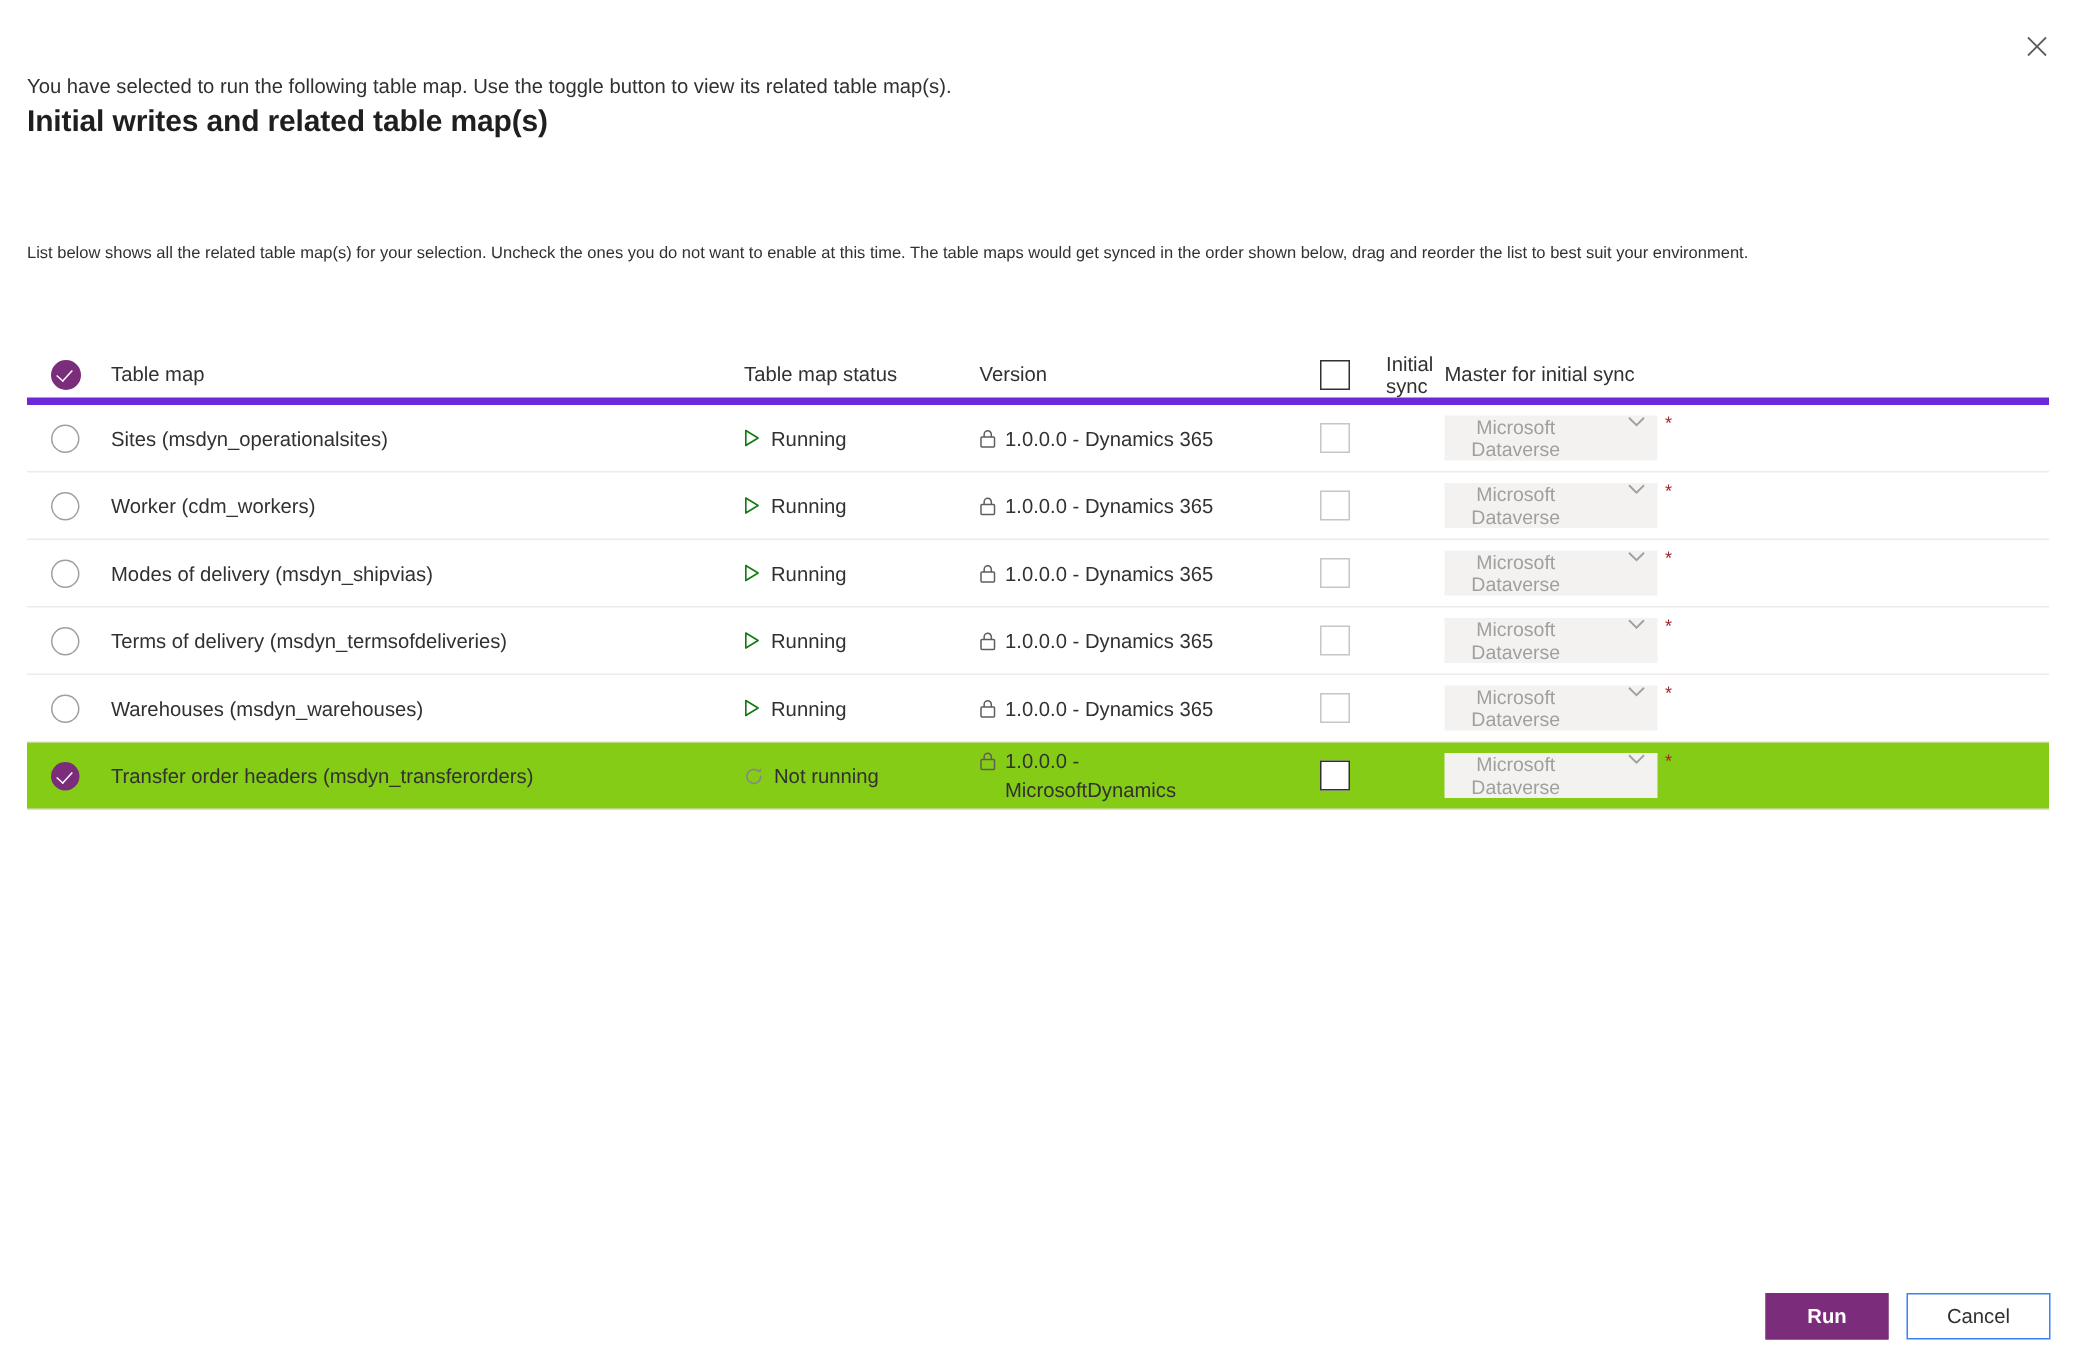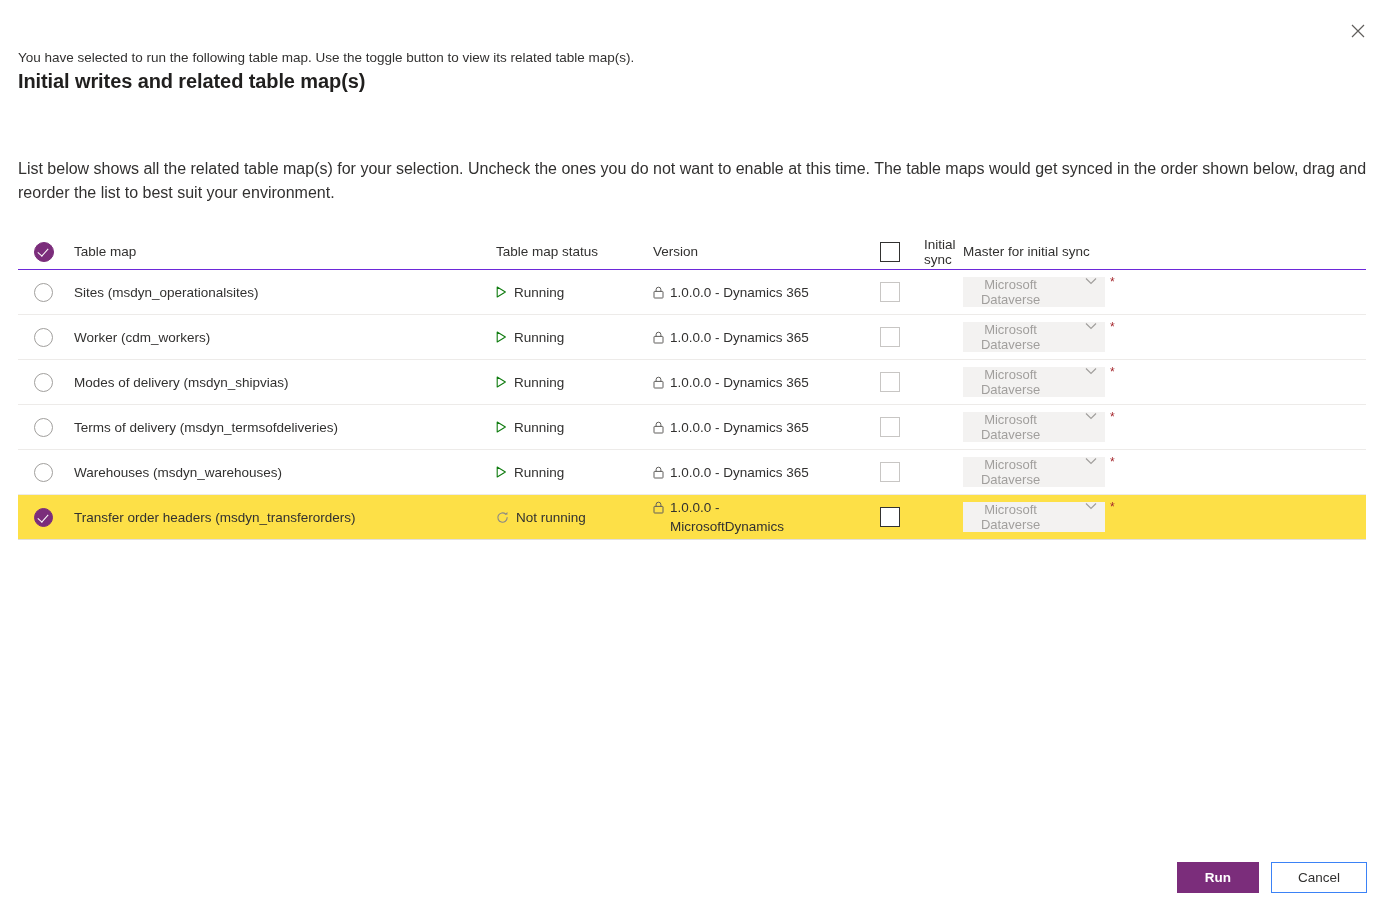--- a/index.html
+++ b/index.html
@@ -74,47 +74,47 @@
     margin-left: 14px;
     font-size: 14px;
     color: #323130;
   }
 
   
   .intro {
     position: absolute;
     left: 18px; top: 157px;
     width: 1352px;
-    font-size: 16px;
+    font-size: 11px;
     line-height: 24px;
     color: #323130;
   }
 
   
   .tbl {
     position: absolute;
     left: 18px; top: 234px;
     width: 1348px;
   }
   .row {
     display: flex;
     align-items: center;
     min-height: 45px;
     border-bottom: 1px solid #edebe9;
     font-size: 13.5px;
     color: #323130;
   }
   .row.head {
     min-height: 36px;
-    border-bottom: 1px solid #6d28d9;
+    border-bottom: 5px solid #6d28d9;
     color: #323130;
     font-weight: 400;
   }
   .row.selected {
-    background: #fde047;
+    background: #84cc16;
     border-bottom: 1px solid #e1dfdd;
   }
 
   
   .c-check  { width: 56px; flex: none; display:flex; align-items:center; padding-left: 16px;}
   .c-name   { width: 422px; flex: none; padding-right: 8px; }
   .c-status { width: 157px; flex: none; display: flex; align-items: center; gap: 7px; }
   .c-ver    { width: 179px; flex: none; display: flex; align-items: flex-start; gap: 6px; line-height: 19px;}
   .c-sync   { width: 131px; flex: none; display: flex; align-items: center; padding-left: 48px; }
   .c-master { flex: 1 1 auto; display: flex; align-items: flex-start; }

